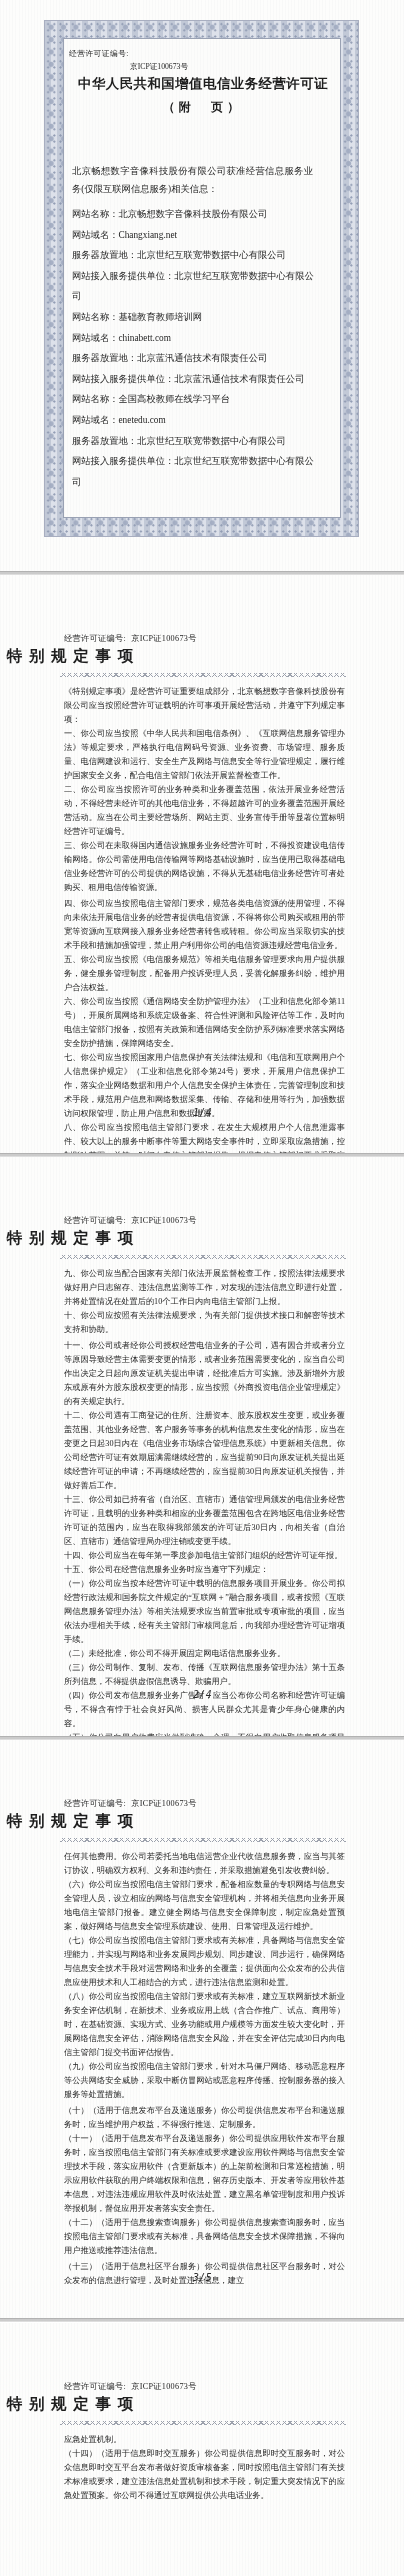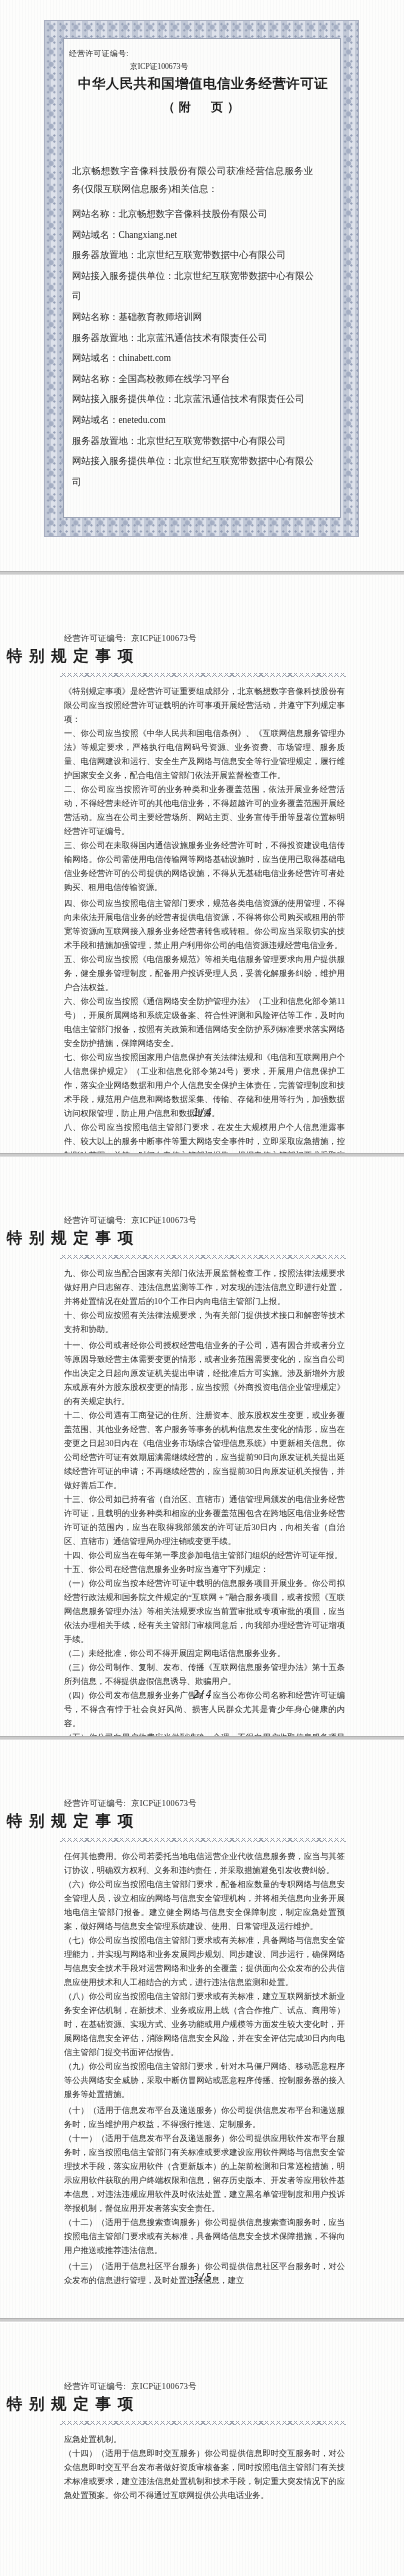--- a/index.html
+++ b/index.html
@@ -75,24 +75,24 @@
     <div class="lic-value">京ICP证100673号</div>
     <h1 class="cert-title">中华人民共和国增值电信业务经营许可证</h1>
     <h2 class="cert-subtitle">（附　页）</h2>
     <p class="cert-intro">北京畅想数字音像科技股份有限公司获准经营信息服务业务(仅限互联网信息服务)相关信息：</p>
     <div class="entries">
       <div class="entry"><span>网站名称：</span><span>北京畅想数字音像科技股份有限公司</span></div>
       <div class="entry"><span>网站域名：</span><span>Changxiang.net</span></div>
       <div class="entry"><span>服务器放置地：</span><span>北京世纪互联宽带数据中心有限公司</span></div>
       <div class="entry"><span>网站接入服务提供单位：</span><span>北京世纪互联宽带数据中心有限公司</span></div>
       <div class="entry"><span>网站名称：</span><span>基础教育教师培训网</span></div>
+      <div class="entry"><span>网站域名：</span><span>chinabett.com</span></div>
       <div class="entry"><span>服务器放置地：</span><span>北京蓝汛通信技术有限责任公司</span></div>
-      <div class="entry"><span>网站域名：</span><span>chinabett.com</span></div>
+      <div class="entry"><span>网站接入服务提供单位：</span><span>北京蓝汛通信技术有限责任公司</span></div>
       <div class="entry"><span>网站名称：</span><span>全国高校教师在线学习平台</span></div>
-      <div class="entry"><span>网站接入服务提供单位：</span><span>北京蓝汛通信技术有限责任公司</span></div>
       <div class="entry"><span>网站域名：</span><span>enetedu.com</span></div>
       <div class="entry"><span>服务器放置地：</span><span>北京世纪互联宽带数据中心有限公司</span></div>
       <div class="entry"><span>网站接入服务提供单位：</span><span>北京世纪互联宽带数据中心有限公司</span></div>
     </div>
   </section>
 
   <div class="separator" style="top:571px;"></div>
 
   <section class="page" style="top:575px;height:578px;">
     <div class="prov-head">

